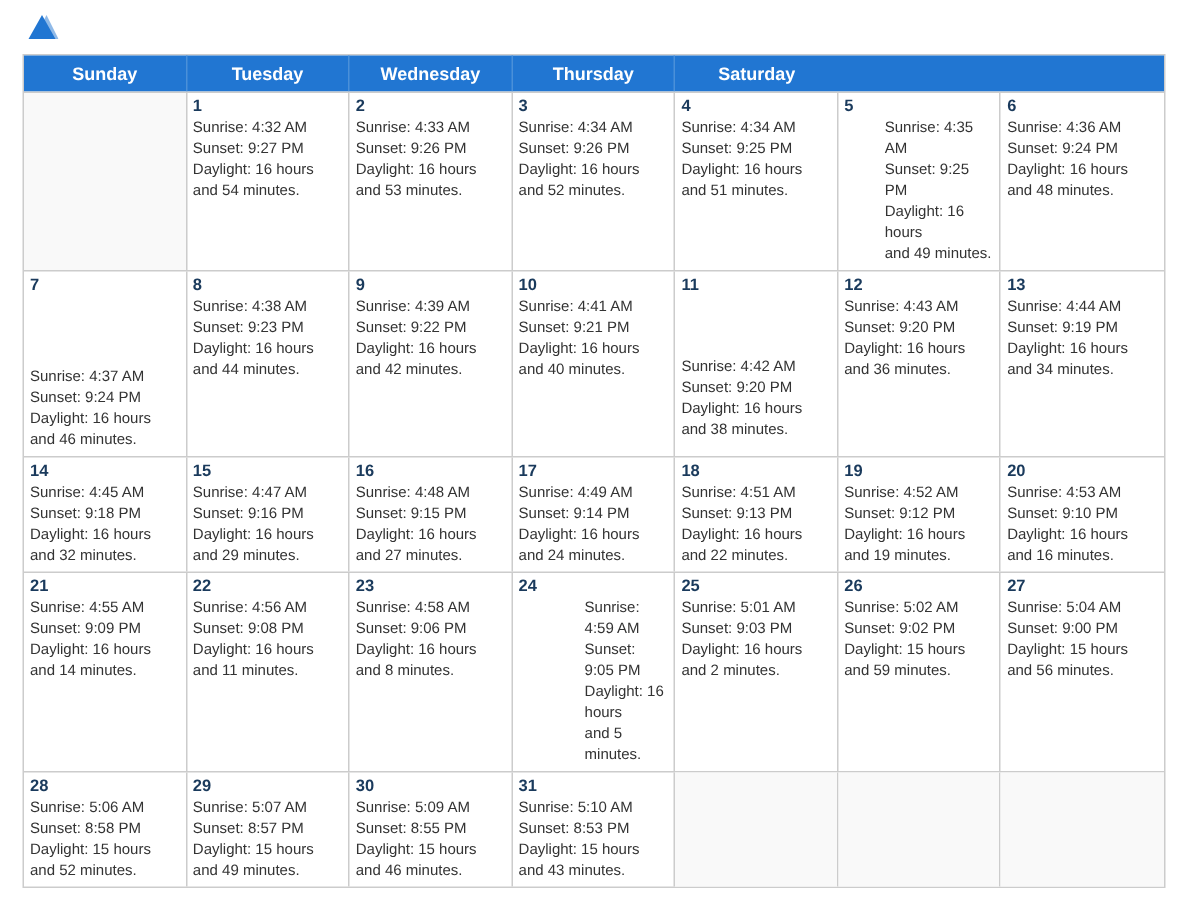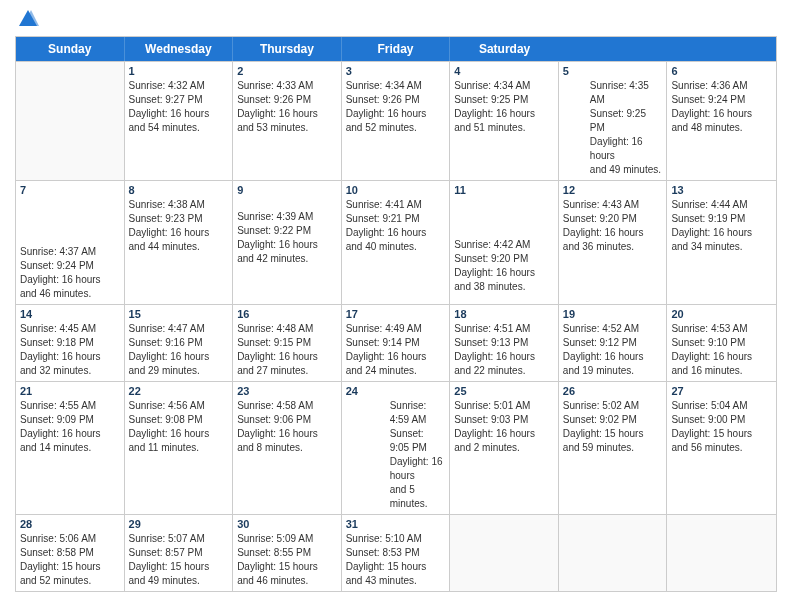--- a/index.html
+++ b/index.html
@@ -125,23 +125,23 @@
     </div>
     <div class="header-right">
       <div class="month-title"></div>
       <div class="location-title"></div>
     </div>
   </div>
 
   <div class="calendar">
     <div class="cal-header-row">
     <div class="cal-header-cell">Sunday</div>
+        <div class="cal-header-cell">Tuesday</div>
         <div class="cal-header-cell">Wednesday</div>
         <div class="cal-header-cell">Thursday</div>
-        <div class="cal-header-cell">Friday</div>
         <div class="cal-header-cell">Saturday</div>
       </div>
     <div class="cal-body">
     <div class="cal-row">
           <div class="cal-cell empty"></div>
           <div class="cal-cell">
             <div class="day-num">1</div>
             <div class="day-info" style="white-space: pre-line;">Sunrise: 4:32 AM
 Sunset: 9:27 PM
 Daylight: 16 hours
@@ -193,21 +193,21 @@
           </div>
           <div class="cal-cell">
             <div class="day-num">8</div>
             <div class="day-info" style="white-space: pre-line;">Sunrise: 4:38 AM
 Sunset: 9:23 PM
 Daylight: 16 hours
 and 44 minutes.</div>
           </div>
           <div class="cal-cell">
             <div class="day-num">9</div>
-            <div class="day-info" style="white-space: pre-line; margin-top: 12px;">Sunrise: 4:39 AM
+            <div class="day-info" style="white-space: pre-line;">Sunrise: 4:39 AM
 Sunset: 9:22 PM
 Daylight: 16 hours
 and 42 minutes.</div>
           </div>
           <div class="cal-cell">
             <div class="day-num">10</div>
             <div class="day-info" style="white-space: pre-line;">Sunrise: 4:41 AM
 Sunset: 9:21 PM
 Daylight: 16 hours
 and 40 minutes.</div>

